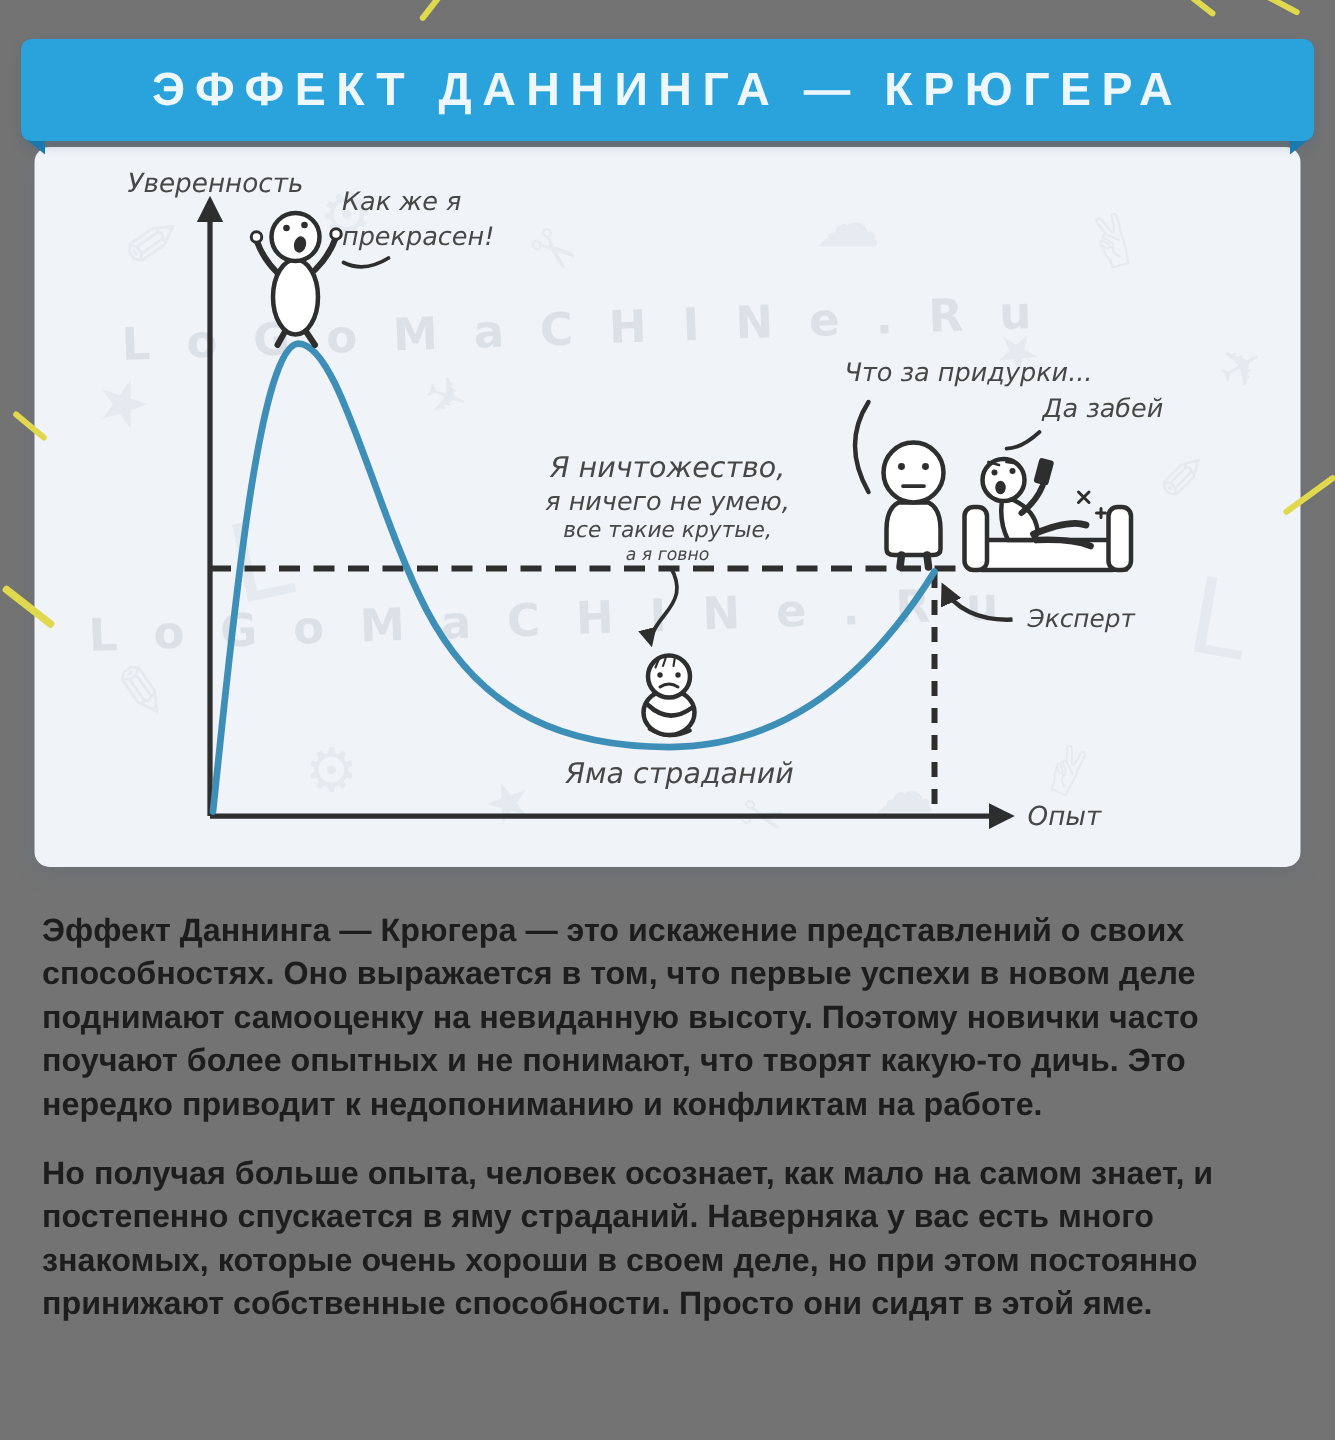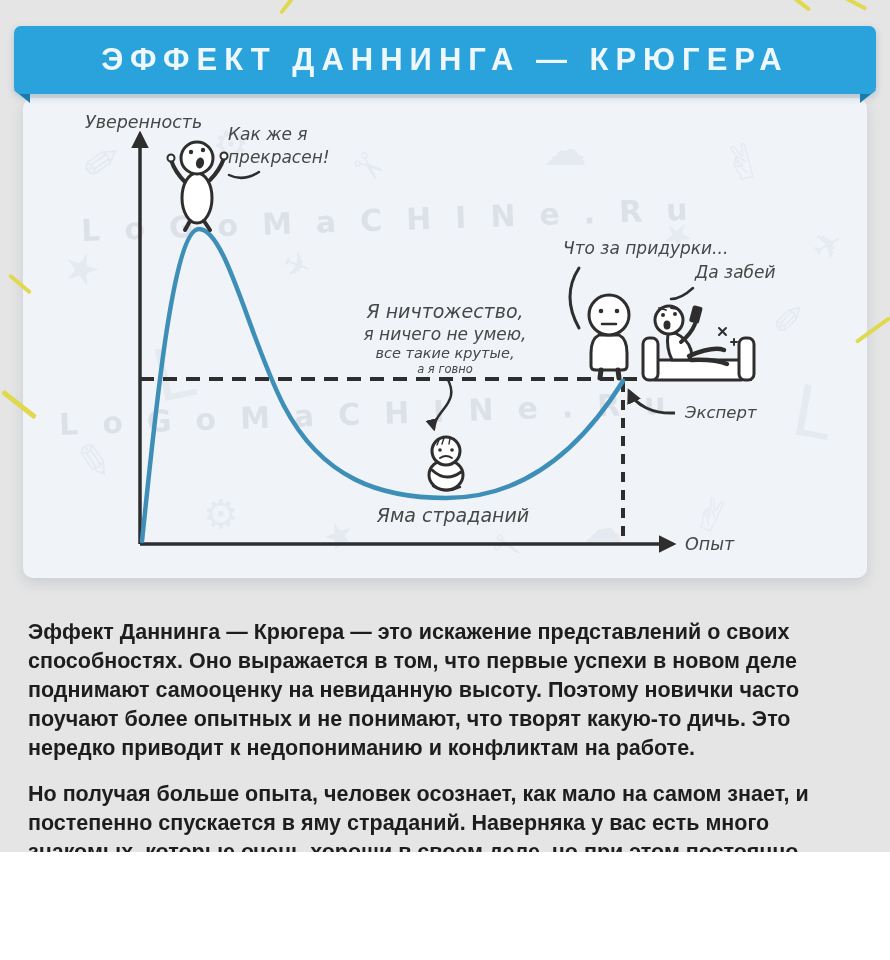--- a/index.html
+++ b/index.html
@@ -1,16 +1,16 @@
 <!DOCTYPE html>
 <html><head>
 <meta charset="utf-8">
 <style>
   html,body{margin:0;padding:0;background:#ffffff;}
-  .page{position:relative;width:890px;height:852px;background:#e5e5e5;overflow:hidden;
+  .page{position:relative;width:890px;height:960px;background:#737373;overflow:hidden;
         font-family:"Liberation Sans",sans-serif;}
   
   .banner{position:absolute;left:14px;top:26px;width:862px;height:68px;background:#2aa3dc;
           border-radius:7px;display:flex;align-items:center;justify-content:center;z-index:3;
           box-shadow:0 3px 7px rgba(30,90,140,.25);}
   .banner h1{margin:0;font-weight:bold;font-size:31px;color:#eef8fc;letter-spacing:7px;
              font-family:"Liberation Sans",sans-serif;}
   .fold{position:absolute;top:90px;width:16px;height:13px;background:#1a7fb4;z-index:2;}
   .fold.left{left:14px;clip-path:polygon(0 0,100% 0,100% 100%);}
   .fold.right{left:860px;clip-path:polygon(0 0,100% 0,0 100%);}
@@ -30,21 +30,21 @@
   
   .sparkle{position:absolute;background:#e0d94e;height:4px;border-radius:2px;z-index:4;}
   .sp1{left:276px;top:2px;width:24px;transform:rotate(-52deg);}
   .sp2{left:792px;top:2px;width:20px;transform:rotate(38deg);}
   .sp3{left:838px;top:0px;width:30px;transform:rotate(28deg);}
   .sp4{left:6px;top:282px;width:28px;transform:rotate(40deg);}
   .sp5{left:-2px;top:402px;width:42px;height:5px;transform:rotate(38deg);}
   .sp6{left:852px;top:328px;width:42px;transform:rotate(-36deg);}
   
   .textblock{position:absolute;left:28px;top:606px;width:836px;z-index:2;}
-  .textblock p{margin:12px 0 17px 0;font-weight:bold;font-size:21.5px;line-height:29px;color:#1d1d1d;
+  .textblock p{margin:0 0 17px 0;font-weight:bold;font-size:21.5px;line-height:29px;color:#1d1d1d;
                font-family:"Liberation Sans",sans-serif;}
 </style>
 </head>
 <body>
 
 <div class="page">
 
   <div class="sparkle sp1"></div>
   <div class="sparkle sp2"></div>
   <div class="sparkle sp3"></div>

